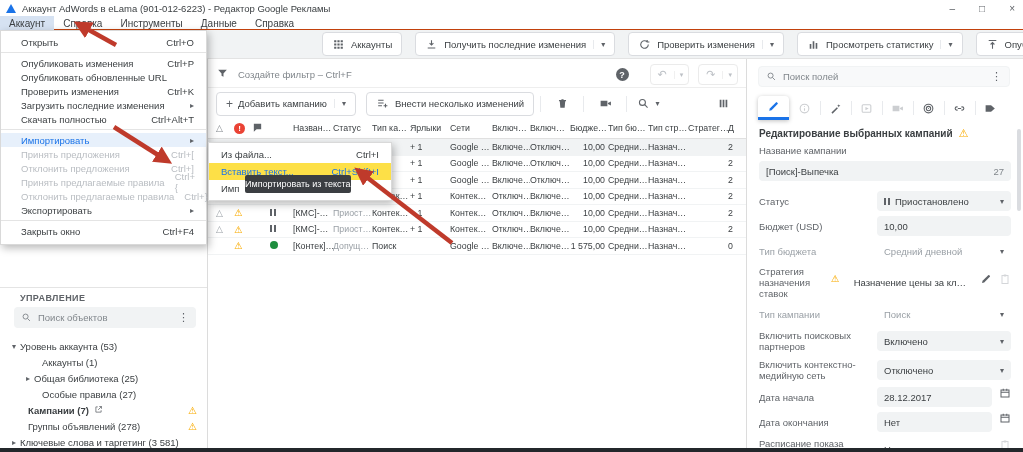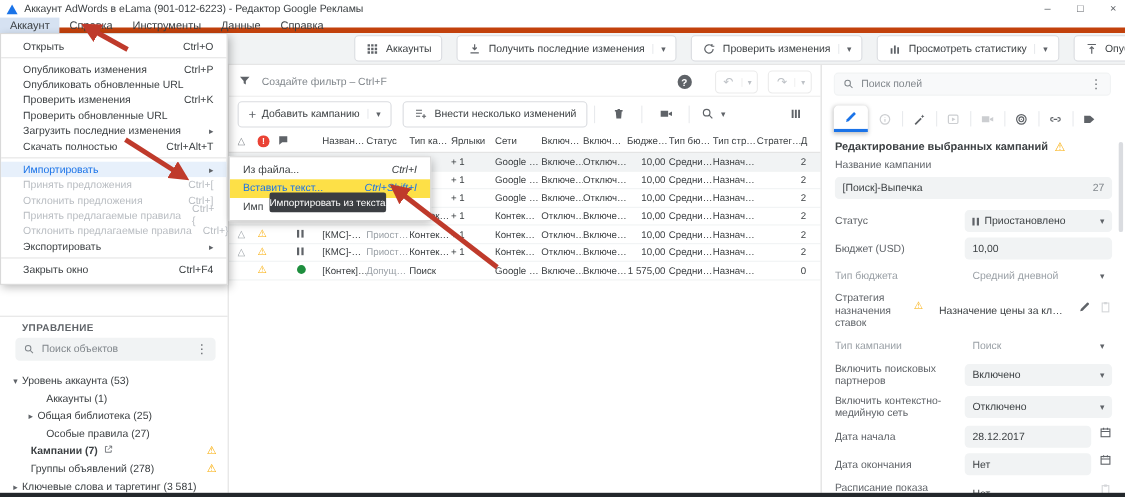--- a/index.html
+++ b/index.html
@@ -11,21 +11,21 @@
   }
   svg.ic { width:13px; height:13px; fill:none; stroke:currentColor; stroke-width:2; flex:none; }
 
   
   .titlebar { position:absolute; left:0; top:0; width:100%; height:16px; background:#fff; display:flex; align-items:center; padding-left:6px; }
   .logo { width:0; height:0; border-left:5px solid transparent; border-right:5px solid transparent; border-bottom:9px solid #1a73e8; margin-right:6px; }
   .title { font-size:9.5px; color:#3c4043; }
   .wcontrols { position:absolute; right:8px; top:0; height:16px; display:flex; gap:24px; align-items:center; color:#5f6368; font-size:10px; }
 
   
-  .menubar { position:absolute; left:0; top:16px; width:100%; height:14px; background:#fff; display:flex; border-bottom:5px solid #c2410c; }
+  .menubar { position:absolute; left:0; top:16px; width:100%; height:14px; background:#fff; display:flex; border-bottom:1px solid #c2410c; }
   .mb-item { padding:0 9px; height:14px; display:flex; align-items:center; font-size:10px; color:#3c4043; cursor:default; }
   .mb-item.on { background:#d6e2f2; }
 
   
   .toolbar { position:absolute; left:0; top:30px; width:100%; height:29px; background:#f1f3f4; border-bottom:1px solid #e3e3e3; }
   .tb-group { position:absolute; left:322px; top:2px; display:flex; gap:13px; }
   .tb-btn { height:24px; background:#fff; border:1px solid #dadce0; border-radius:4px; display:flex; align-items:center; padding:0 9px; font-size:9.5px; color:#3c4043; white-space:nowrap; }
   .tb-btn svg { color:#5f6368; margin-right:6px; }
   .tb-caret { margin-left:7px; padding-left:7px; border-left:1px solid #e8eaed; color:#5f6368; font-size:8px; }
   .caret::before { content:"▾"; }
@@ -95,21 +95,21 @@
   .mi-a { color:#5f6368; font-size:8px; margin-left:6px; }
   .mi-a::before { content:"▸"; }
   .mi.dis, .mi.dis .mi-s { color:#b9bdc2; }
   .mi.hl { background:#e7f0fb; }
   .mi.hl .mi-l { color:#1a73e8; }
   .msep { border-top:1px solid #e4e4e4; margin:3px 0; }
 
   
   .submenu { position:absolute; left:208px; top:142px; width:184px; background:#fff; border:1px solid #d9d9d9; box-shadow:2px 3px 8px rgba(0,0,0,.28); z-index:55; padding:3px 0; }
   .smi { height:17px; display:flex; align-items:center; padding:0 12px; font-size:9.5px; }
-  .smi .mi-s { margin-left:auto;font-style:italic; }
+  .smi .mi-s { margin-left:auto; }
   .smi.hl { background:#fde047; }
   .smi.hl .mi-l, .smi.hl .mi-s { color:#1a73e8; }
   .tooltip { position:absolute; left:245px; top:175px; z-index:60; background:#3b3e42; color:#fff; font-size:9px; padding:4px 0; border-radius:2px; white-space:nowrap; }
 
   
   .panel { position:absolute; left:746px; top:59px; width:277px; height:389px; background:#fff; border-left:1px solid #dcdcdc; }
   .p-search { position:absolute; left:11px; top:7px; width:252px; height:21px; background:#f8f9fa; border:1px solid #f1f3f4; border-radius:4px; display:flex; align-items:center; padding:0 7px; color:#80868b; }
   .p-search .ph { font-size:9.5px; flex:1; margin-left:6px; }
   .p-tabs { position:absolute; left:11px; top:35px; display:flex; align-items:flex-end; height:26px; }
   .p-tab { width:31px; height:24px; display:flex; align-items:center; justify-content:center; color:#5f6368; position:relative; }
@@ -871,25 +871,20 @@
         <span class="mi-s"></span>
 
       </div>
 
       <div class="mi">
         <span class="mi-l">Проверить изменения</span>
         <span class="mi-s">Ctrl+K</span>
 
       </div>
 
-      <div class="mi">
-        <span class="mi-l">Проверить обновленные URL</span>
-        <span class="mi-s"></span>
-
-      </div>
 
       <div class="mi">
         <span class="mi-l">Загрузить последние изменения</span>
         <span class="mi-s"></span>
         <span class="mi-a"></span>
       </div>
 
       <div class="mi">
         <span class="mi-l">Скачать полностью</span>
         <span class="mi-s">Ctrl+Alt+T</span>

